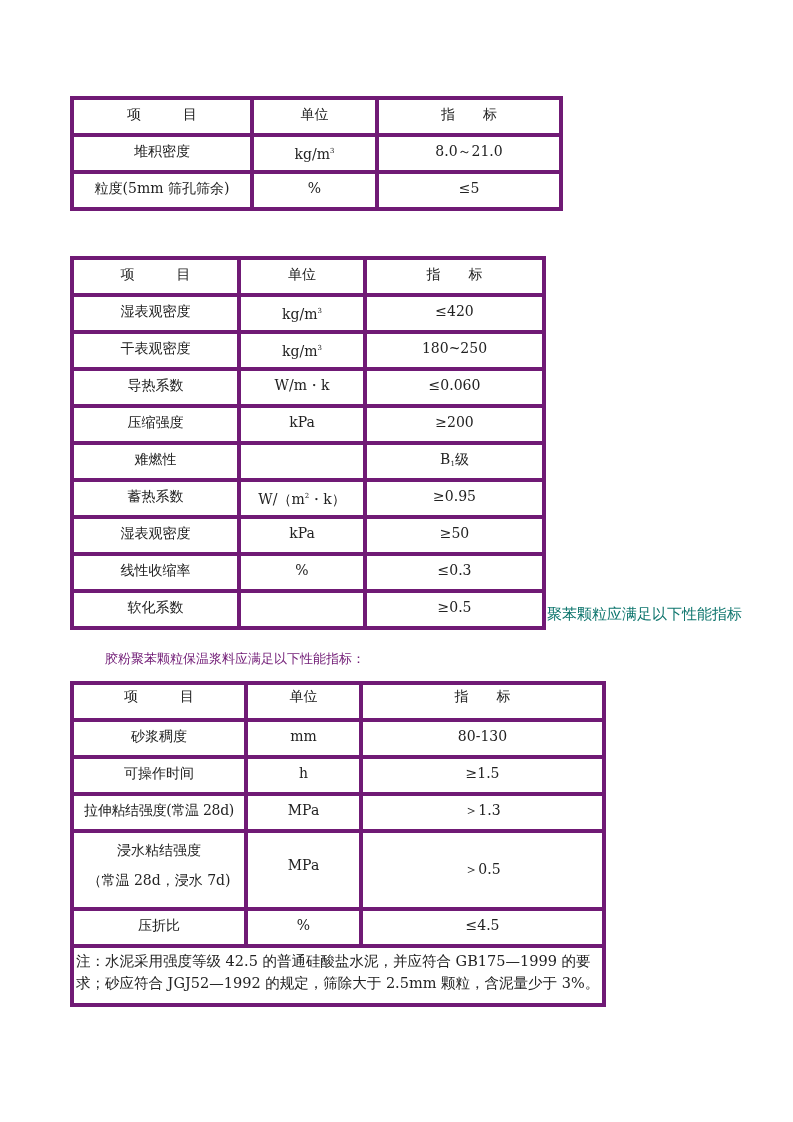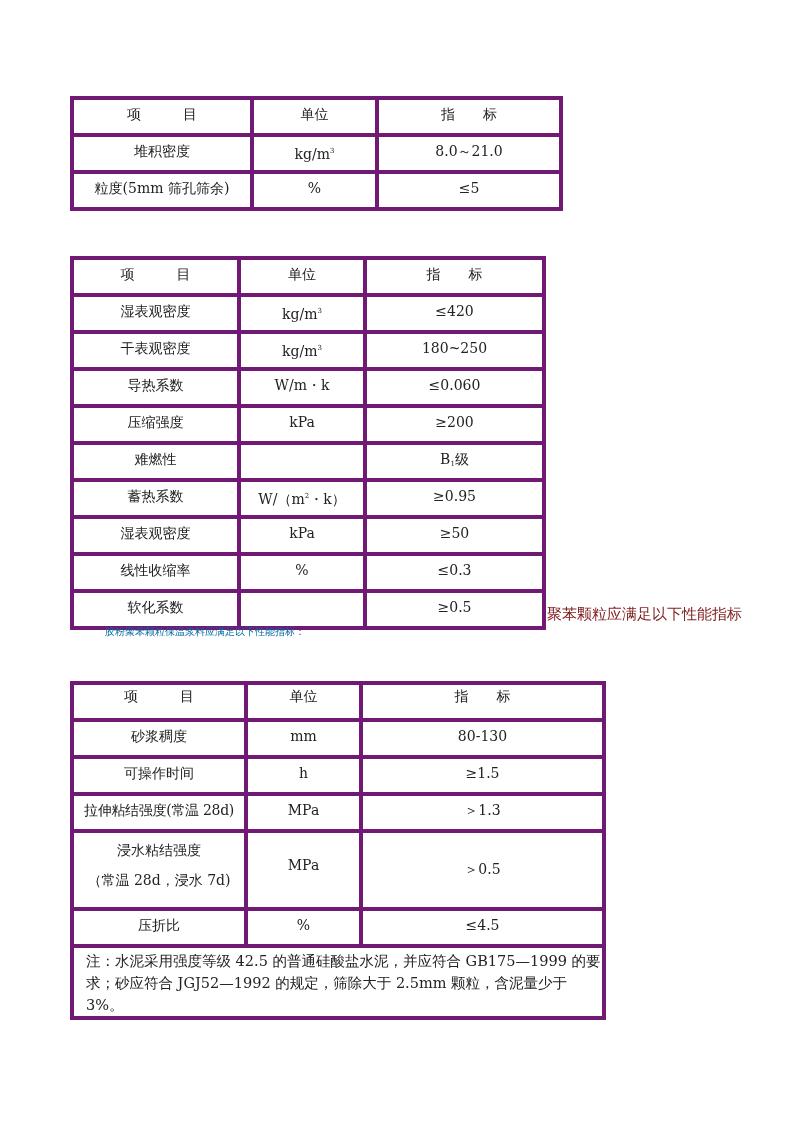--- a/index.html
+++ b/index.html
@@ -10,23 +10,23 @@
        vertical-align: top; line-height: 18px; }
   td .c { display: block; padding-top: 5px; }
   .sup { font-size: 7px; vertical-align: 6px; }
   .sub { font-size: 7px; vertical-align: -2px; }
   #t1 { left: 70px; top: 96px; width: 489px; }
   #t2 { left: 70px; top: 256px; width: 472px; }
   #t3 { left: 70px; top: 681px; width: 532px; }
   #t1 td, #t2 td { height: 33px; }
   #t3 td { height: 33px; }
   .side-note { position: absolute; left: 547px; top: 604px; width: 200px;
-               font-size: 15px; line-height: 20px; color: #7f1d1d; }
-  .heading { position: absolute; left: 105px; top: 625px; font-size: 10px; color: #0369a1; }
-  .note { text-align: left; font-size: 14.5px; line-height: 22px; padding: 2px 0 0 12px; }
+               font-size: 15px; line-height: 20px; color: #0f766e; }
+  .heading { position: absolute; left: 105px; top: 650px; font-size: 13px; color: #701a75; }
+  .note { text-align: left; font-size: 14.5px; line-height: 22px; padding: 2px 0 0 2px; }
   .twoline { line-height: 34px; padding-top: 0 !important; }
 </style>
 </head>
 <body>
 
 <table id="t1">
   <colgroup>
       <col style="width:180px">
       <col style="width:125px">
       <col style="width:184px">

